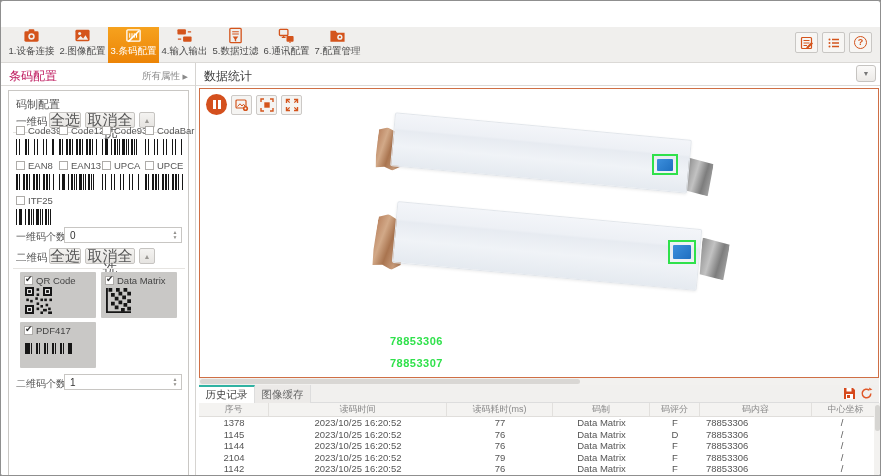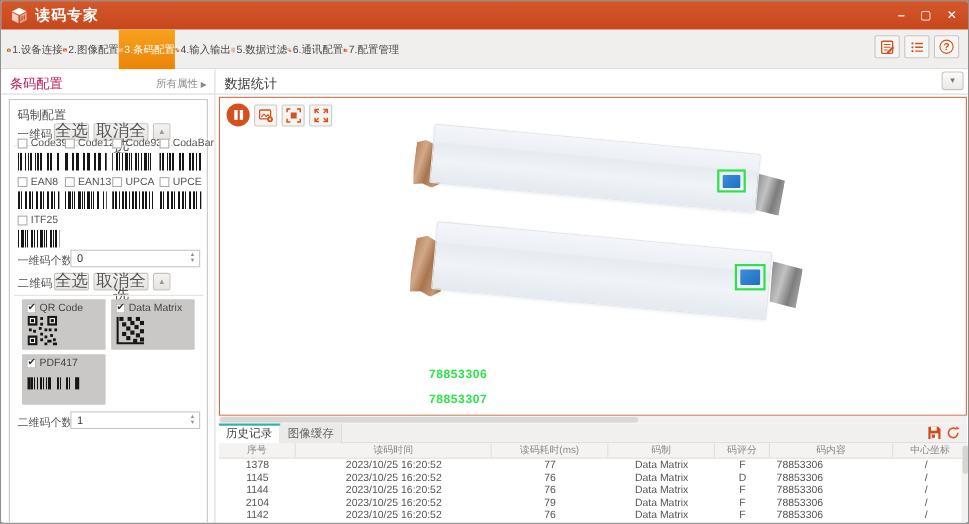--- a/index.html
+++ b/index.html
@@ -9,21 +9,21 @@
 
 
 .titlebar { position:absolute; left:0; top:0; width:100%; height:26px; background:linear-gradient(#d4572a,#c7471d); display:flex; align-items:center; padding-left:8px; }
 .app-logo { width:17px; height:17px; margin-right:6px; }
 .app-title { color:#fff; font-size:13.5px; font-weight:bold; letter-spacing:1px; }
 .win-controls { position:absolute; right:10px; top:0; height:26px; display:flex; gap:14px; align-items:center; }
 .win-btn { color:#fff; font-size:11px; line-height:26px; cursor:pointer; font-weight:bold; }
 
 
 .toolbar { position:absolute; left:0; top:26px; width:100%; height:36px; background:#f0efed; border-bottom:1px solid #dbd9d6; display:flex; padding-left:5px; }
-.tab { width:51px; height:36px; display:flex; flex-direction:row; align-items:center; justify-content:flex-start; gap:1px; cursor:pointer; color:#d4541c; }
+.tab { width:51px; height:36px; display:flex; flex-direction:column; align-items:center; justify-content:flex-start; gap:1px; cursor:pointer; color:#d4541c; }
 .tab .tlabel { font-size:9.5px; color:#4a4a4a; white-space:nowrap; }
 .tab.active { background:linear-gradient(#f6a21e,#ec8406); color:#fff; }
 .tab.active .tlabel { color:#fff; }
 .tab svg { width:17px; height:17px; }
 .tb-right { position:absolute; right:8px; top:31px; display:flex; gap:4px; }
 .tb-btn { width:23px; height:21px; border:1px solid #c9c7c4; border-radius:2px; background:#f7f6f4; display:flex; align-items:center; justify-content:center; color:#d4541c; cursor:pointer; }
 .tb-btn svg { width:14px; height:14px; }
 .help-circle { width:13px; height:13px; border:1.5px solid #d4541c; border-radius:50%; font-size:9px; font-weight:bold; line-height:10px; text-align:center; color:#d4541c; }
 
 
@@ -104,34 +104,20 @@
 .td { font-size:9.5px; color:#555; text-align:center; line-height:11.5px; white-space:nowrap; overflow:hidden; }
 .td.left { text-align:left; padding-left:6px; }
 .vscroll { position:absolute; right:1px; top:340px; width:7px; height:74px; background:#f3f2f0; }
 .vscroll .thumb { position:absolute; left:1px; top:2px; width:5px; height:26px; background:#d6d5d2; border-radius:3px; }
 </style>
 </head>
 <body>
 
 <div class="window">
 
-  <div class="titlebar">
-    <svg class="app-logo" viewBox="0 0 18 18">
-      <path d="M9 1 L16 4.5 L9 8 L2 4.5 Z" fill="#fff"></path>
-      <path d="M2 5.5 L8.2 8.7 V16 L2 12.8 Z" fill="#f3cdbd"></path>
-      <path d="M16 5.5 L9.8 8.7 V16 L16 12.8 Z" fill="#e8b19a"></path>
-      <path d="M10.8 9.6 v4.6 M12.4 8.8 v4.6 M14 8 v4.6" stroke="#c7471d" stroke-width="0.9" fill="none"></path>
-    </svg>
-    <span class="app-title">读码专家</span>
-    <div class="win-controls">
-      <span class="win-btn">–</span>
-      <span class="win-btn">▢</span>
-      <span class="win-btn">✕</span>
-    </div>
-  </div>
 
   <div class="toolbar">
     <div class="tab">
       <svg viewBox="0 0 18 18">
           <rect x="6" y="2.5" width="6" height="3" rx="1" fill="currentColor"></rect>
           <rect x="1.5" y="4.5" width="15" height="11" rx="1.5" fill="currentColor"></rect>
           <circle cx="9" cy="10" r="3.4" fill="#f0efed"></circle>
           <circle cx="9" cy="10" r="1.7" fill="currentColor"></circle>
         </svg>
       <span class="tlabel">1.设备连接</span>

